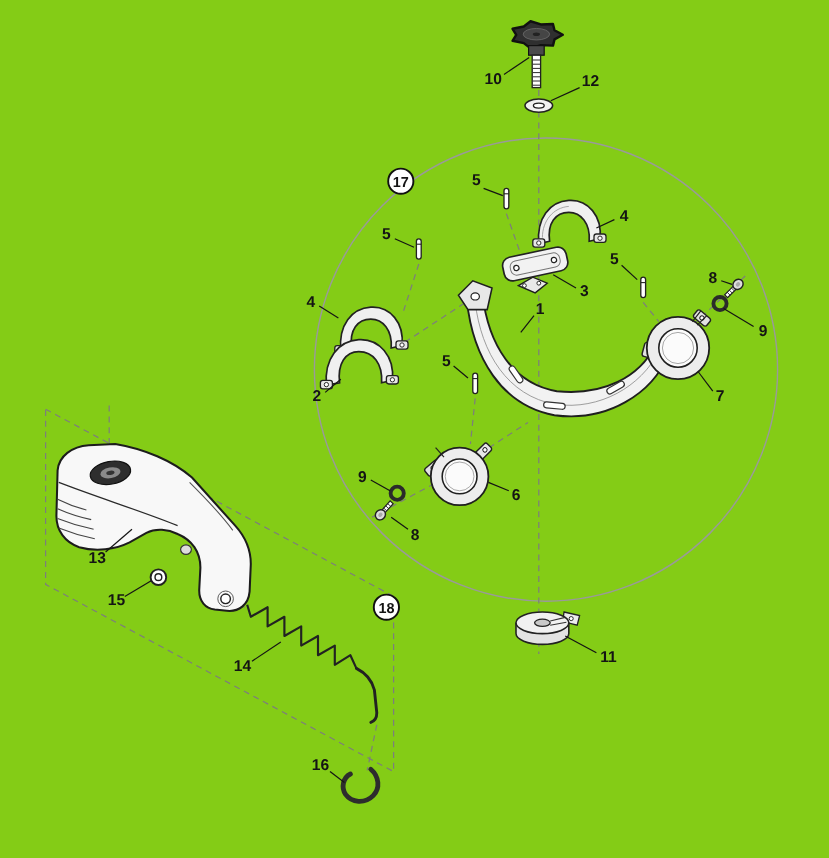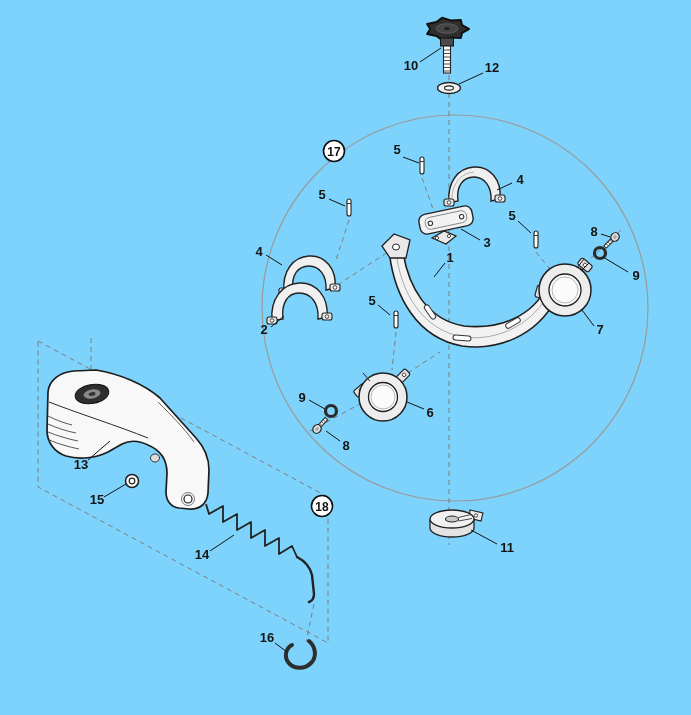--- a/index.html
+++ b/index.html
@@ -1,17 +1,17 @@
 <!DOCTYPE html>
 <html><head>
 <meta charset="utf-8">
 <style>
   html,body{margin:0;padding:0;background:#ffffff;}
   .canvas{
-    width:691px;height:715px;background:#7dd3fc;position:relative;overflow:hidden;
+    width:691px;height:715px;background:#84cc16;position:relative;overflow:hidden;
     font-family:"Liberation Sans",sans-serif;
   }
   svg{display:block;}
   text.callout{
     font-family:"Liberation Sans",sans-serif;
     font-size:13px;font-weight:600;fill:#141414;text-anchor:middle;
   }
   text.marker{
     font-family:"Liberation Sans",sans-serif;
     font-size:12px;font-weight:600;fill:#141414;text-anchor:middle;

